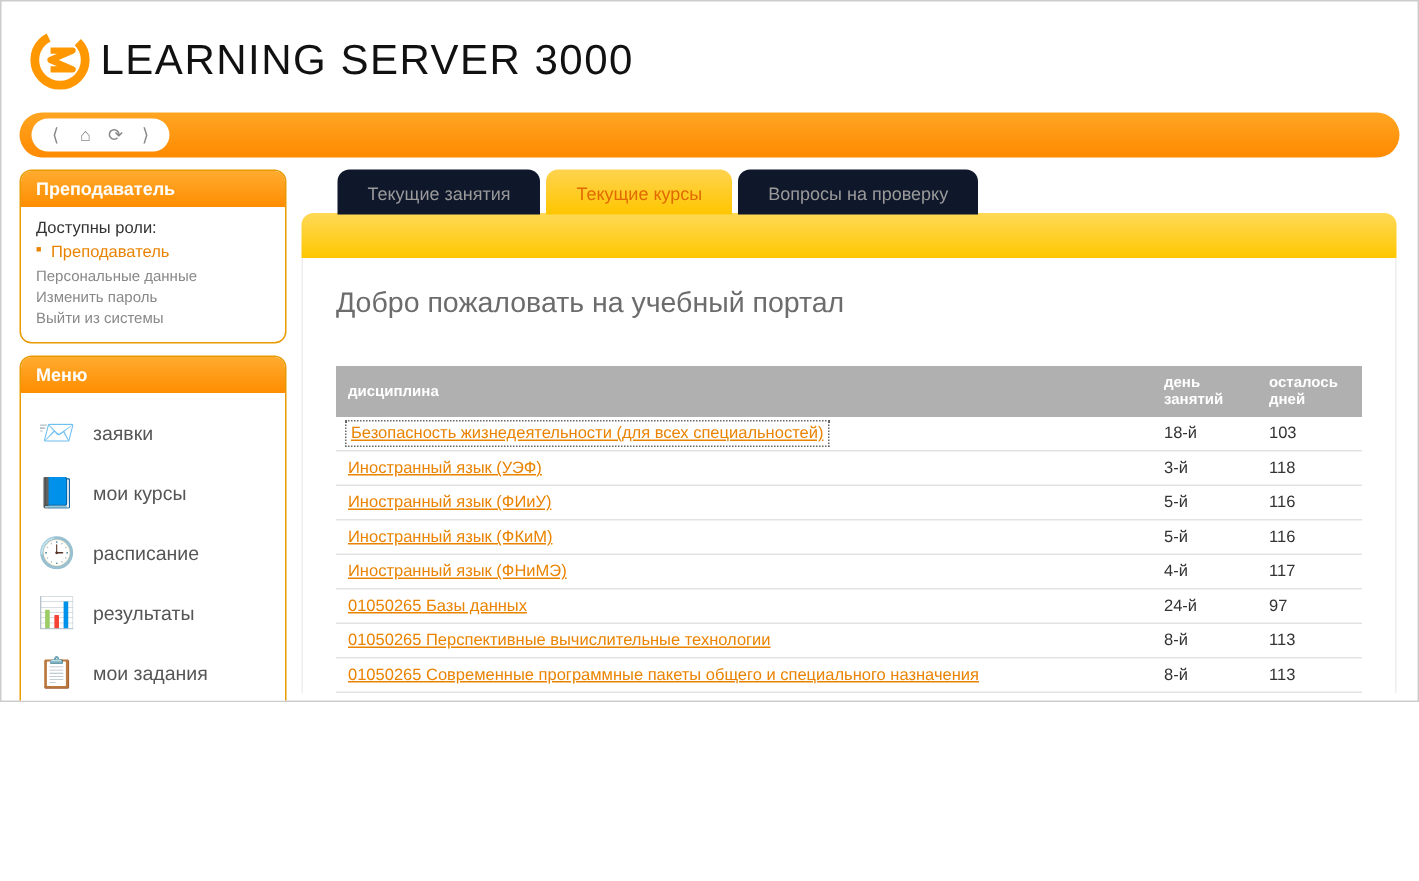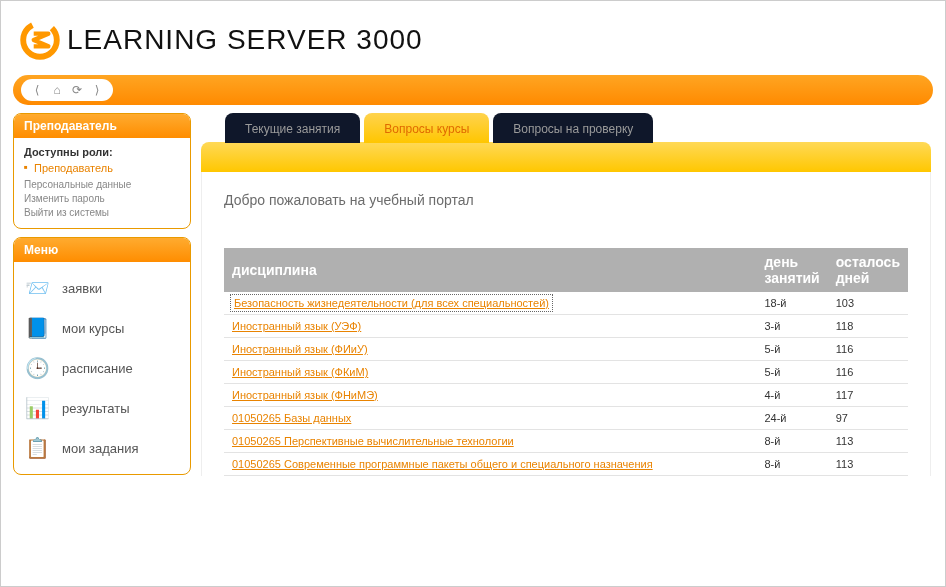--- a/index.html
+++ b/index.html
@@ -1,59 +1,59 @@
 <!DOCTYPE html>
 <html><head>
 <meta charset="utf-8">
 <style>
 * { margin: 0; padding: 0; box-sizing: border-box; }
 body { font-family: Tahoma, Arial, sans-serif; font-size: 11px; background: #fff; color: #333; }
-.page { width: 946px; height: 587px; border: 1px solid #ccc; position: relative; overflow: hidden; }
+.page { width: 946px; height: 468px; border: 1px solid #ccc; position: relative; overflow: hidden; }
 
 
 .logo-bar { padding: 18px 12px 14px 18px; display: flex; align-items: center; }
 .logo-e { width: 42px; height: 42px; margin-right: 6px; }
 .logo-text { font-family: Impact, "Arial Black", sans-serif; font-size: 28px; letter-spacing: 1px; color: #111; text-transform: uppercase; font-weight: normal; }
 
 
 .toolbar { margin: 0 12px; height: 30px; background: linear-gradient(#ffa522, #ff8a00); border-radius: 16px; display: flex; align-items: center; padding: 0 8px; }
 .toolbar-pill { background: #fff; border-radius: 12px; height: 22px; display: flex; align-items: center; padding: 0 8px; gap: 4px; }
 .tb-icon { width: 16px; height: 16px; display: flex; align-items: center; justify-content: center; color: #888; font-size: 12px; cursor: pointer; }
 
 
 .cols { display: flex; margin-top: 8px; }
 .sidebar { width: 190px; padding: 0 0 0 12px; flex-shrink: 0; }
 .main { flex: 1; padding: 0 14px 0 10px; }
 
 
 .panel { border: 1px solid #e99a00; border-radius: 8px; overflow: hidden; margin-bottom: 8px; background: #fff; }
 .panel-hd { background: linear-gradient(#ffab2f, #ff8d00); color: #fff; font-weight: bold; font-size: 12px; padding: 5px 10px; }
 .panel-bd { padding: 8px 10px; }
-.role-title { font-weight: bold; font-size: 11px; margin-bottom: 4px; }
+.role-title { font-weight: normal; font-size: 11px; margin-bottom: 4px; }
 .role-item { color: #e98300; font-size: 11px; padding-left: 10px; position: relative; margin-bottom: 4px; }
 .role-item::before { content: "■"; position: absolute; left: 0; top: 2px; font-size: 6px; color: #e98300; }
 .side-link { color: #888; font-size: 10px; display: block; line-height: 14px; cursor: pointer; }
 
 .menu-list { padding: 6px 4px; }
 .menu-item { display: flex; align-items: center; gap: 8px; padding: 6px 4px; color: #555; font-size: 13px; cursor: pointer; }
 .menu-ico { width: 32px; height: 28px; display: flex; align-items: center; justify-content: center; font-size: 20px; }
 
 
 .tabs { display: flex; gap: 4px; margin-left: 24px; }
 .tab { padding: 9px 20px 7px; border-radius: 8px 8px 0 0; font-size: 12px; color: #9a9a9a; background: #0f172a; cursor: pointer; }
 .tab.active { background: linear-gradient(#ffd34e, #ffc600); color: #e06a00; }
 .tab-underbar { height: 30px; background: linear-gradient(#ffd957, #ffc700); border-radius: 8px 8px 0 0; margin-top: -1px; }
 
 
 .content { background: #fff; border-left: 1px solid #eee; border-right: 1px solid #eee; padding: 20px 22px 0; }
-.welcome { font-size: 14px; color: #6c6c6c; font-weight: normal; margin-bottom: 40px; }
+.welcome { font-size: 19px; color: #6c6c6c; font-weight: normal; margin-bottom: 30px; }
 
 
 .tbl { width: 100%; border-collapse: collapse; font-size: 11px; }
-.tbl thead th { background: #b0b0b0; color: #fff; font-weight: bold; text-align: left; padding: 6px 8px; font-size: 14px; }
+.tbl thead th { background: #b0b0b0; color: #fff; font-weight: bold; text-align: left; padding: 6px 8px; font-size: 10px; }
 .tbl thead th.c2, .tbl thead th.c3 { width: 70px; }
 .tbl tbody td { padding: 5px 8px; border-bottom: 1px solid #e3e3e3; color: #555; vertical-align: middle; }
 .tbl tbody td.first a { color: #e98300; text-decoration: underline; cursor: pointer; }
 .tbl tbody tr.sel td.first a { outline: 1px dotted #666; outline-offset: 1px; padding: 1px 2px; }
 .tbl tbody td.c2, .tbl tbody td.c3 { color: #333; }
 </style>
 </head>
 <body>
 
 <div class="page">
@@ -114,21 +114,21 @@
               <span>мои задания</span>
             </div>
           </div>
       </div>
 
     </div>
 
     <div class="main">
       <div class="tabs" id="tabs">
           <div class="tab">Текущие занятия</div>
-          <div class="tab active">Вопросы курсы</div>
+          <div class="tab active">Текущие курсы</div>
           <div class="tab">Вопросы на проверку</div>
         </div>
       <div class="tab-underbar"></div>
 
       <div class="content">
         <h1 class="welcome">Добро пожаловать на учебный портал</h1>
 
         <table class="tbl">
           <thead>
             <tr>

